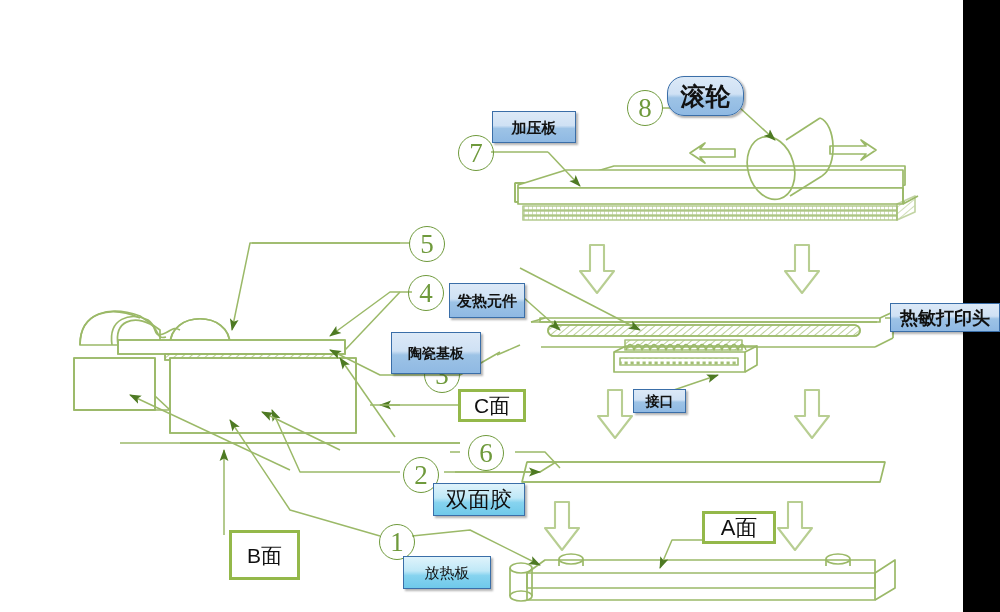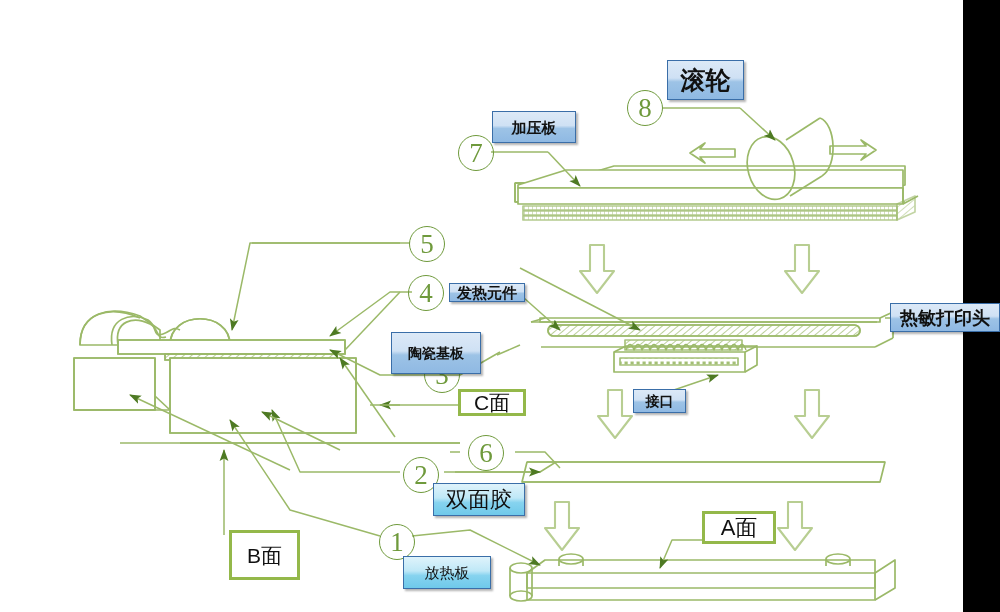--- a/index.html
+++ b/index.html
@@ -304,36 +304,36 @@
 
   <div class="circnum" style="left:379px;top:524px;">1</div>
   <div class="circnum" style="left:403px;top:457px;">2</div>
   <div class="circnum" style="left:424px;top:357px;">3</div>
   <div class="circnum" style="left:408px;top:275px;">4</div>
   <div class="circnum" style="left:409px;top:226px;">5</div>
   <div class="circnum" style="left:468px;top:435px;">6</div>
   <div class="circnum" style="left:458px;top:135px;">7</div>
   <div class="circnum" style="left:627px;top:90px;">8</div>
 
-  <div class="chip blue" style="left:667px;top:60px;width:77px;height:40px;font-size:25px;">滚轮</div>
+  <div class="chip blue" style="left:667px;top:76px;width:77px;height:40px;font-size:25px;border-radius:17px;">滚轮</div>
 
   <div class="chip blue" style="left:492px;top:111px;width:84px;height:32px;font-size:15px;">加压板</div>
 
 
-  <div class="chip blue" style="left:449px;top:283px;width:76px;height:19px;font-size:15px;">发热元件</div>
+  <div class="chip blue" style="left:449px;top:283px;width:76px;height:35px;font-size:15px;">发热元件</div>
 
   <div class="chip blue" style="left:391px;top:332px;width:90px;height:42px;font-size:14px;">陶瓷基板</div>
 
   <div class="chip blue" style="left:890px;top:303px;width:110px;height:29px;font-size:18px;">热敏打印头</div>
 
   <div class="chip blue" style="left:633px;top:389px;width:53px;height:24px;font-size:14px;">接口</div>
 
   <div class="chip cyan" style="left:433px;top:483px;width:92px;height:33px;font-size:22px;">双面胶</div>
 
   <div class="chip cyan" style="left:403px;top:556px;width:88px;height:33px;font-size:15px;">放热板</div>
 
   <div class="chip green" style="left:702px;top:511px;width:74px;height:33px;font-size:22px;">A面</div>
 
   <div class="chip green" style="left:189px;top:530px;width:71px;height:50px;font-size:21px;margin-left:40px;">B面</div>
 
-  <div class="chip green" style="left:458px;top:389px;width:68px;height:27px;font-size:21px;">C面</div>
+  <div class="chip green" style="left:458px;top:389px;width:68px;height:33px;font-size:21px;">C面</div>
 
 </div>
 
 </body></html>

